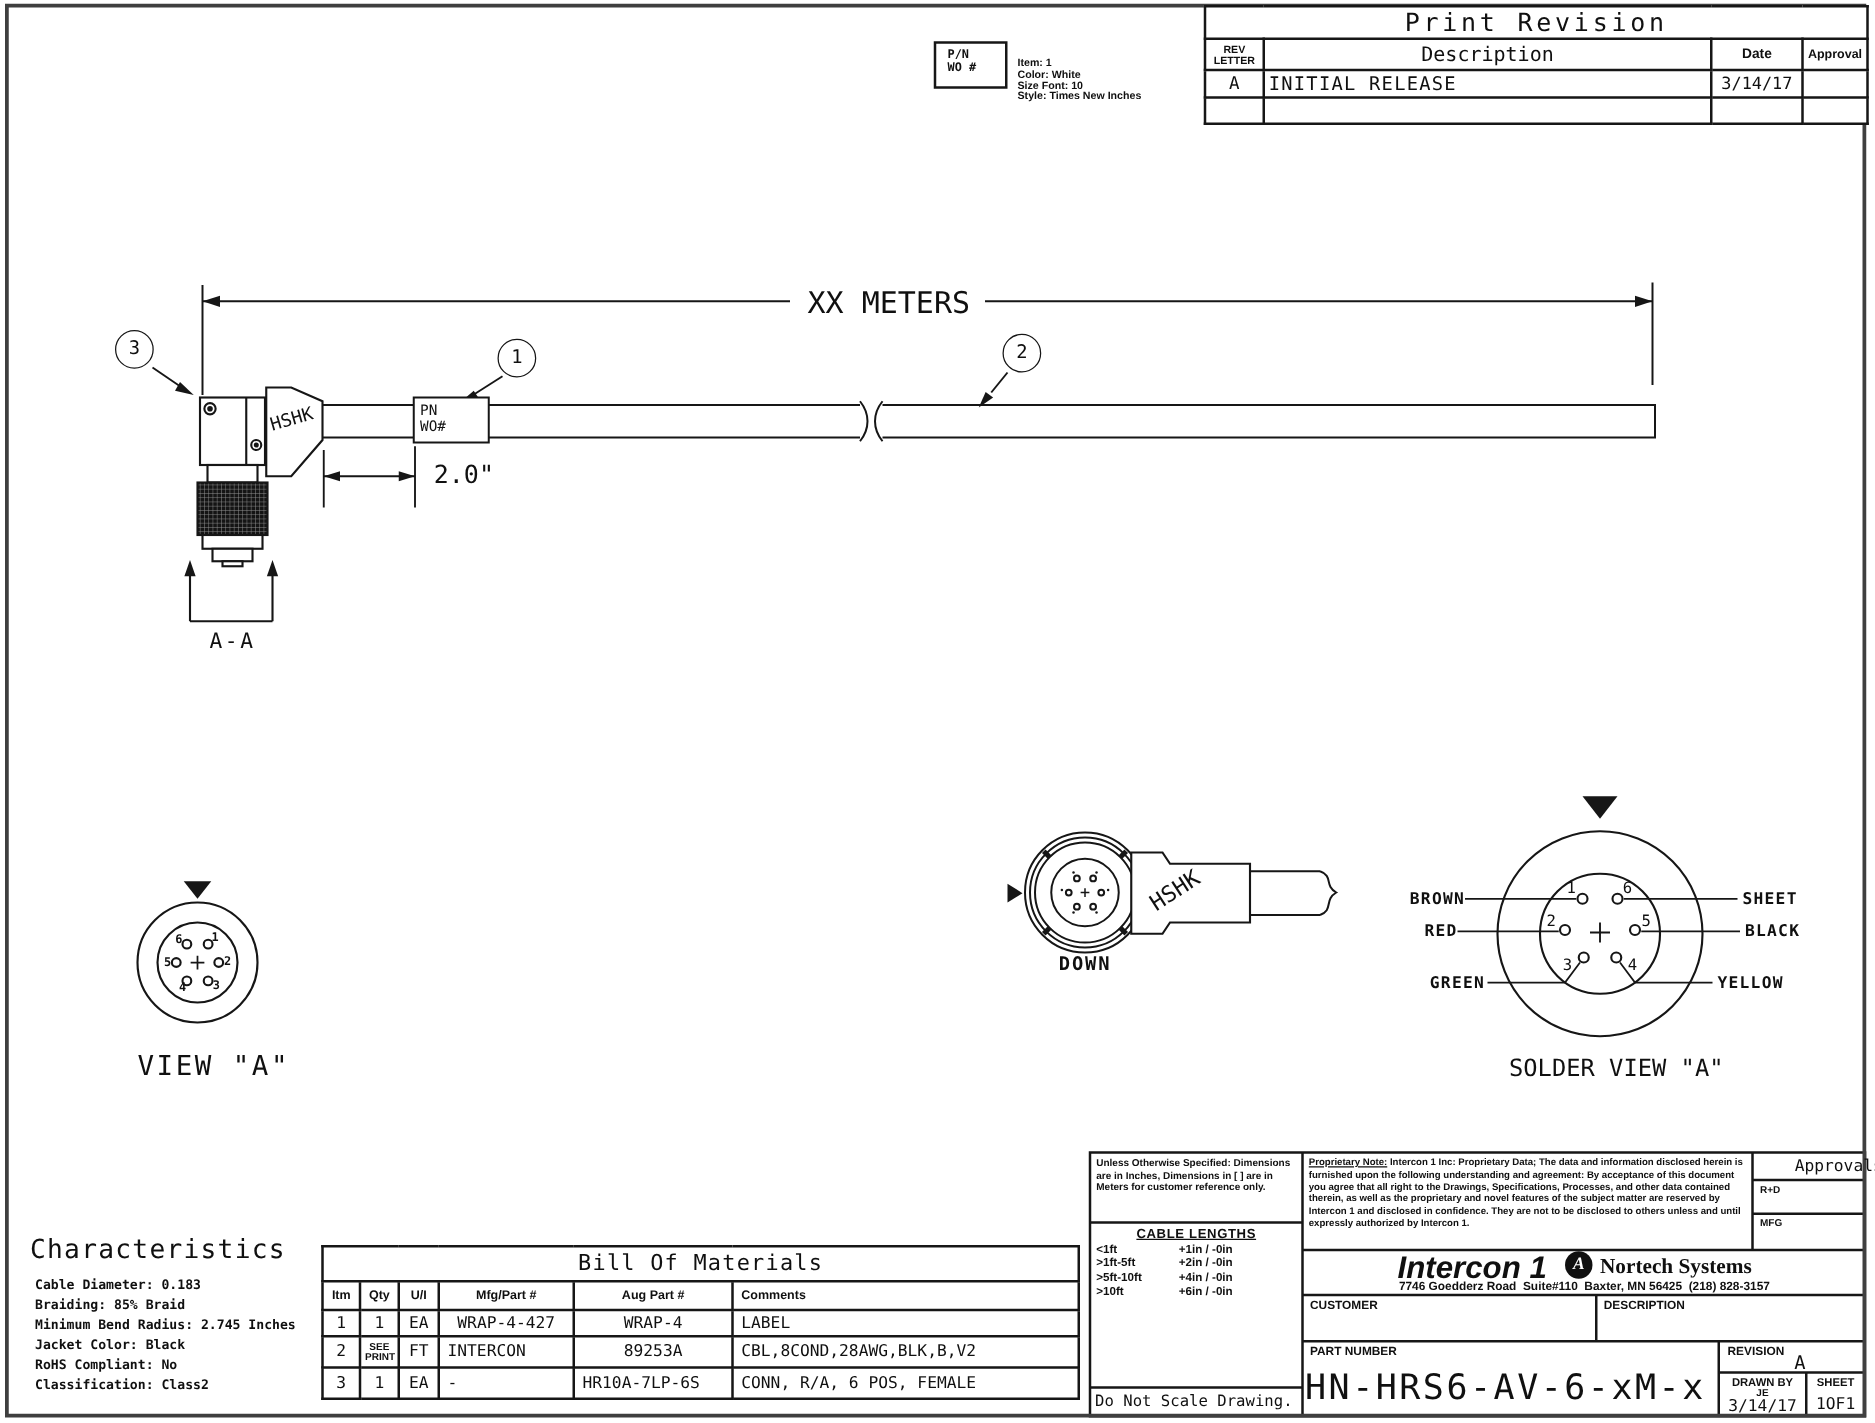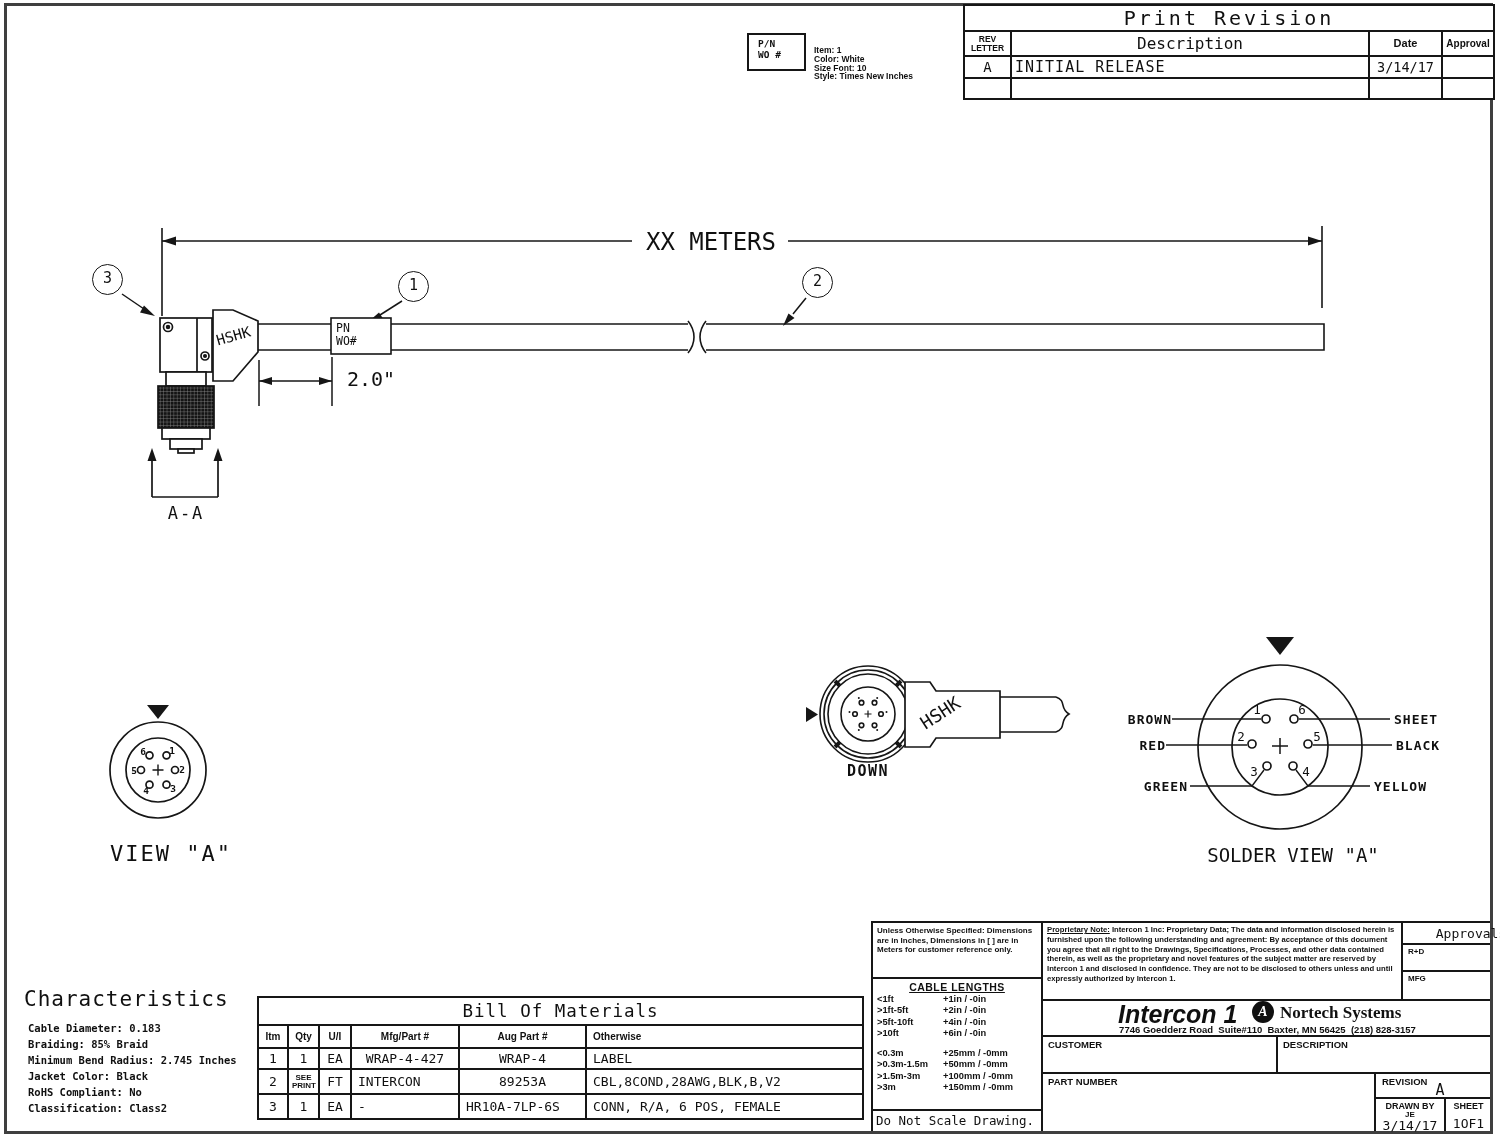--- a/index.html
+++ b/index.html
@@ -300,21 +300,21 @@
     <tbody>
         <tr style="height:28px">
           <td colspan="6" class="bom-title">Bill Of Materials</td>
         </tr>
     <tr style="height:23px">
       <td class="bom-h">Itm</td>
       <td class="bom-h">Qty</td>
       <td class="bom-h">U/I</td>
       <td class="bom-h">Mfg/Part #</td>
       <td class="bom-h">Aug Part #</td>
-      <td class="bom-h ta-l">Otherwise</td>
+      <td class="bom-h ta-l">Comments</td>
     </tr>
     <tr style="height:21px">
       <td class="bom-cell">1</td>
       <td class="bom-cell">1</td>
       <td class="bom-cell">EA</td>
       <td class="bom-cell">WRAP-4-427</td>
       <td class="bom-cell">WRAP-4</td>
       <td class="bom-cell ta-l">LABEL</td>
     </tr>
     <tr style="height:25px">
@@ -339,43 +339,38 @@
 
   <div class="tiny-note" style="left:877px;top:926px;width:160px;font-size:8px;line-height:9.5px;">Unless Otherwise Specified: Dimensions are in Inches, Dimensions in [ ] are in Meters for customer reference only.</div>
 
   <div class="t sans b c" style="left:872px;top:981px;width:170px;font-size:10.5px;text-decoration:underline;letter-spacing:0.5px;">CABLE LENGTHS</div>
   <div class="t" style="left:877px;top:994px;width:162px;">
     <div class="cl-row"><span class="rng">&lt;1ft</span><span>+1in / -0in</span></div>
     <div class="cl-row"><span class="rng">&gt;1ft-5ft</span><span>+2in / -0in</span></div>
     <div class="cl-row"><span class="rng">&gt;5ft-10ft</span><span>+4in / -0in</span></div>
     <div class="cl-row"><span class="rng">&gt;10ft</span><span>+6in / -0in</span></div>
   </div>
-  <div class="t" style="left:877px;top:1048px;width:162px;">
-    <div class="cl-row"><span class="rng">&lt;0.3m</span><span>+25mm / -0mm</span></div>
-    <div class="cl-row"><span class="rng">&gt;0.3m-1.5m</span><span>+50mm / -0mm</span></div>
-    <div class="cl-row"><span class="rng">&gt;1.5m-3m</span><span>+100mm / -0mm</span></div>
-    <div class="cl-row"><span class="rng">&gt;3m</span><span>+150mm / -0mm</span></div>
-  </div>
   <div class="t mono" style="left:876px;top:1113px;font-size:12.5px;">Do Not Scale Drawing.</div>
 
   <div class="tiny-note" style="left:1047px;top:925px;width:350px;font-size:7.7px;line-height:9.8px;"><u>Proprietary Note:</u><span> Intercon 1 Inc: Proprietary Data; The data and information disclosed herein is furnished upon the following understanding and agreement: By acceptance of this document you agree that all right to the Drawings, Specifications, Processes, and other data contained therein, as well as the proprietary and novel features of the subject matter are reserved by Intercon 1 and disclosed in confidence. They are not to be disclosed to others unless and until expressly authorized by Intercon 1.</span></div>
 
   <div class="t mono c" style="left:1402px;top:926px;width:90px;font-size:13px;padding-left:24px;">Approvals</div>
   <div class="t sans b" style="left:1408px;top:947px;font-size:8px;">R+D</div>
   <div class="t sans b" style="left:1408px;top:974px;font-size:8px;">MFG</div>
 
   <div class="t sans b" style="left:1118px;top:1000px;font-size:25px;font-style:italic;">Intercon 1</div>
   <div class="logo-dot">A</div>
   <div class="t serif b" style="left:1280px;top:1003px;font-size:17px;">Nortech Systems</div>
   <div class="t sans b c addr" style="left:1042px;top:1024px;width:451px;font-size:9.5px;">7746 Goedderz Road  Suite#110  Baxter, MN 56425  (218) 828-3157</div>
 
   <div class="t sans b" style="left:1048px;top:1039px;font-size:9.5px;">CUSTOMER</div>
   <div class="t sans b" style="left:1283px;top:1039px;font-size:9.5px;">DESCRIPTION</div>
 
   <div class="t sans b" style="left:1048px;top:1076px;font-size:9.5px;">PART NUMBER</div>
+  <div class="t mono" style="left:1044px;top:1093px;font-size:28px;letter-spacing:2px;">HN-HRS6-AV-6-xM-x</div>
 
   <div class="t sans b" style="left:1382px;top:1076px;font-size:9.5px;">REVISION</div>
   <div class="t mono c" style="left:1420px;top:1081px;width:40px;font-size:15px;">A</div>
 
   <div class="t sans b c" style="left:1375px;top:1101px;width:70px;font-size:9px;">DRAWN BY</div>
   <div class="t sans b c" style="left:1375px;top:1110px;width:70px;font-size:8px;">JE</div>
   <div class="t mono c" style="left:1375px;top:1118px;width:70px;font-size:13px;">3/14/17</div>
   <div class="t sans b c" style="left:1445px;top:1101px;width:47px;font-size:9px;">SHEET</div>
   <div class="t mono c" style="left:1445px;top:1116px;width:47px;font-size:13px;">1OF1</div>
 

